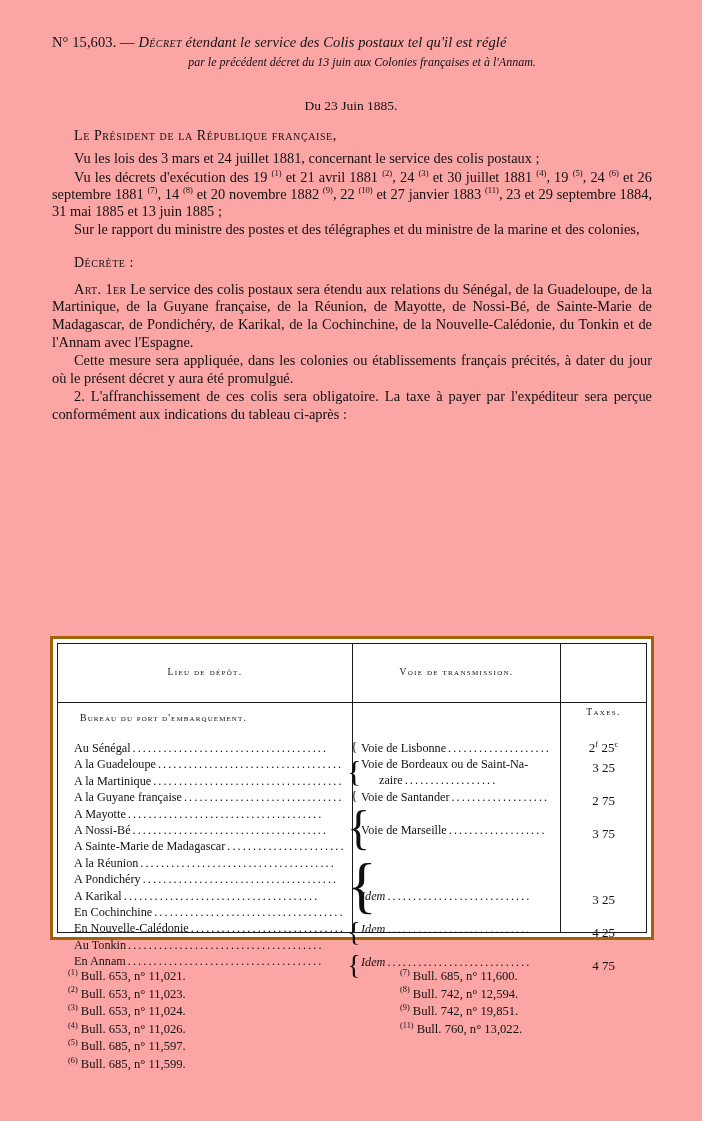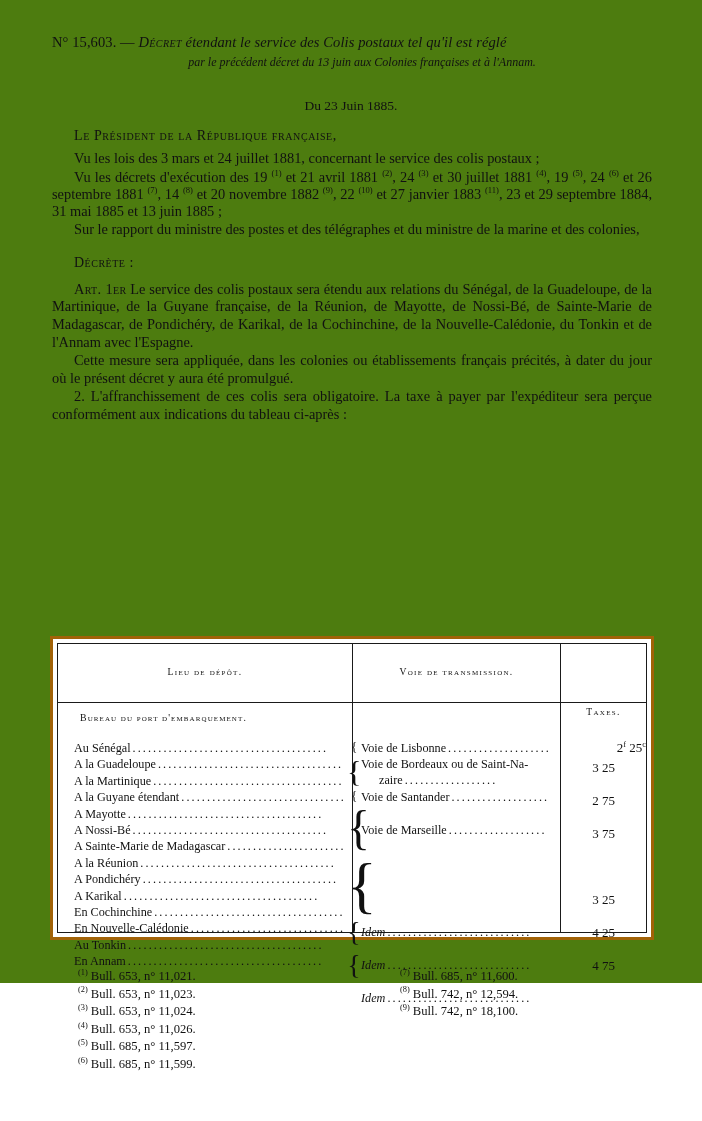--- a/index.html
+++ b/index.html
@@ -12,22 +12,22 @@
     height: 1121px;
     position: relative;
     font-family: "Liberation Serif", "DejaVu Serif", serif;
     color: #111111;
     overflow: hidden;
   }
   .page {
     position: absolute;
     left: 0; top: 0;
     width: 702px;
-    height: 983px;
-    background: #4d7c0f;
+    height: 1121px;
+    background: #fca5a5;
   }
 
   
   .title-block {
     position: absolute;
     left: 52px;
     top: 32px;
     width: 600px;
     text-align: left;
   }
@@ -208,21 +208,21 @@
     width: 196px;
   }
   .route-row {
     display: flex;
     align-items: baseline;
     font-size: 12.2px;
     line-height: 16.4px;
     white-space: nowrap;
   }
   .route-name { flex: 0 0 auto; }
-  .route-name.idem { font-style: italic; margin-top: 36px; }
+  .route-name.idem { font-style: italic; }
   .route-cont {
     padding-left: 18px;
     display: flex;
     align-items: baseline;
     font-size: 12.2px;
     line-height: 16.4px;
   }
 
   
   .brace {
@@ -262,21 +262,21 @@
     position: absolute;
     left: 0;
     top: 968px;
     width: 702px;
     height: 120px;
   }
   .fn-col {
     position: absolute;
     top: 0;
   }
-  .fn-col.left  { left: 78px;  width: 300px; }
+  .fn-col.left  { left: 68px;  width: 300px; }
   .fn-col.right { left: 400px; width: 290px; }
   .fn-item {
     font-size: 12.6px;
     line-height: 17.6px;
     white-space: nowrap;
   }
   .fn-num {
     font-size: 8.4px;
     vertical-align: super;
     line-height: 0;
@@ -337,21 +337,21 @@
           </div>
           <div class="place-row">
             <span class="place-name">A la Guadeloupe</span>
             <span class="leader">......................................</span>
           </div>
           <div class="place-row">
             <span class="place-name">A la Martinique</span>
             <span class="leader">......................................</span>
           </div>
           <div class="place-row">
-            <span class="place-name">A la Guyane étendant</span>
+            <span class="place-name">A la Guyane française</span>
             <span class="leader">......................................</span>
           </div>
           <div class="place-row">
             <span class="place-name">A Mayotte</span>
             <span class="leader">......................................</span>
           </div>
           <div class="place-row">
             <span class="place-name">A Nossi-Bé</span>
             <span class="leader">......................................</span>
           </div>
@@ -439,21 +439,21 @@
           </div>
           <div class="route-grp" style="top:214px;">
             <div class="route-row">
               <span class="route-name idem">Idem</span>
               <span class="leader">............................</span>
             </div>
           </div>
         </div>
 
         <div class="col-taxes">
-          <div class="tax-val" style="top:0px;text-align:right;">
+          <div class="tax-val" style="top:0px;">
             <span>2</span><span class="tax-sup">f</span>&nbsp;<span>25</span><span class="tax-sup">c</span>
           </div>
           <div class="tax-val" style="top:20px;">
             <span>3</span>&nbsp;<span>25</span>
           </div>
           <div class="tax-val" style="top:53px;">
             <span>2</span>&nbsp;<span>75</span>
           </div>
           <div class="tax-val" style="top:86px;">
             <span>3</span>&nbsp;<span>75</span>
@@ -495,18 +495,21 @@
       </div>
     </div>
     <div class="fn-col right">
       <div class="fn-item">
         <span class="fn-num">(7)</span><span>Bull. 685, n° 11,600.</span>
       </div>
       <div class="fn-item">
         <span class="fn-num">(8)</span><span>Bull. 742, n° 12,594.</span>
       </div>
       <div class="fn-item">
-        <span class="fn-num">(9)</span><span>Bull. 742, n° 18,100.</span>
+        <span class="fn-num">(9)</span><span>Bull. 742, n° 19,851.</span>
+      </div>
+      <div class="fn-item">
+        <span class="fn-num">(11)</span><span>Bull. 760, n° 13,022.</span>
       </div>
     </div>
   </div>
 
 </div>
 
 </body></html>

